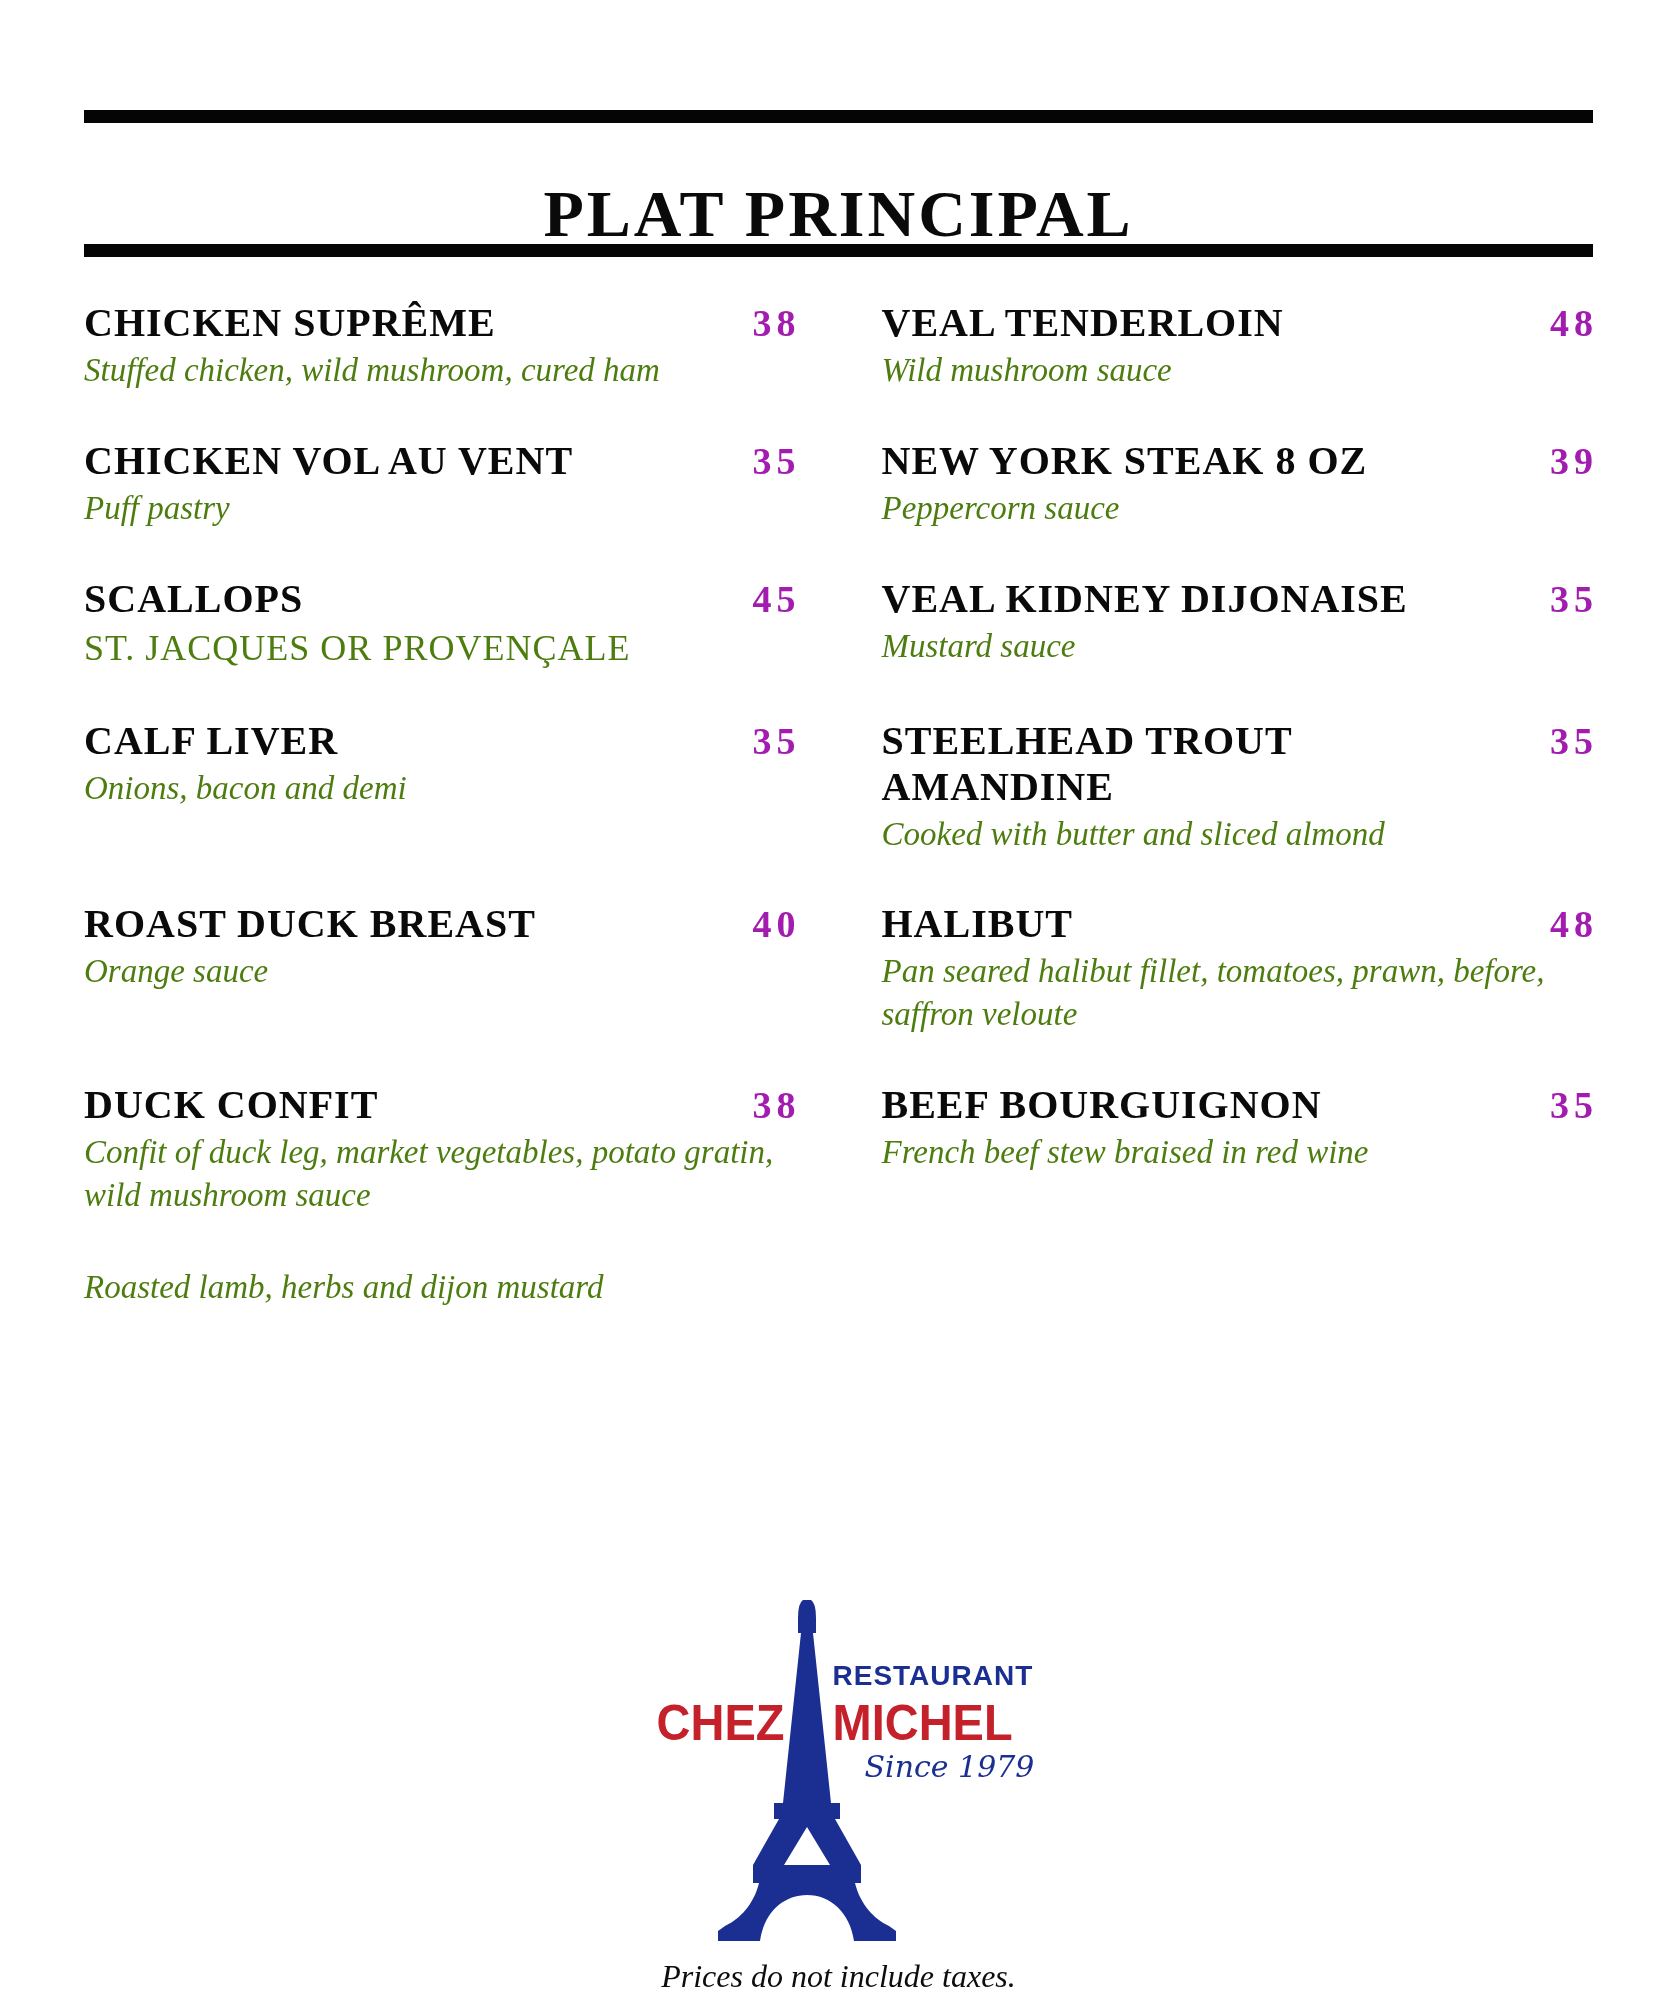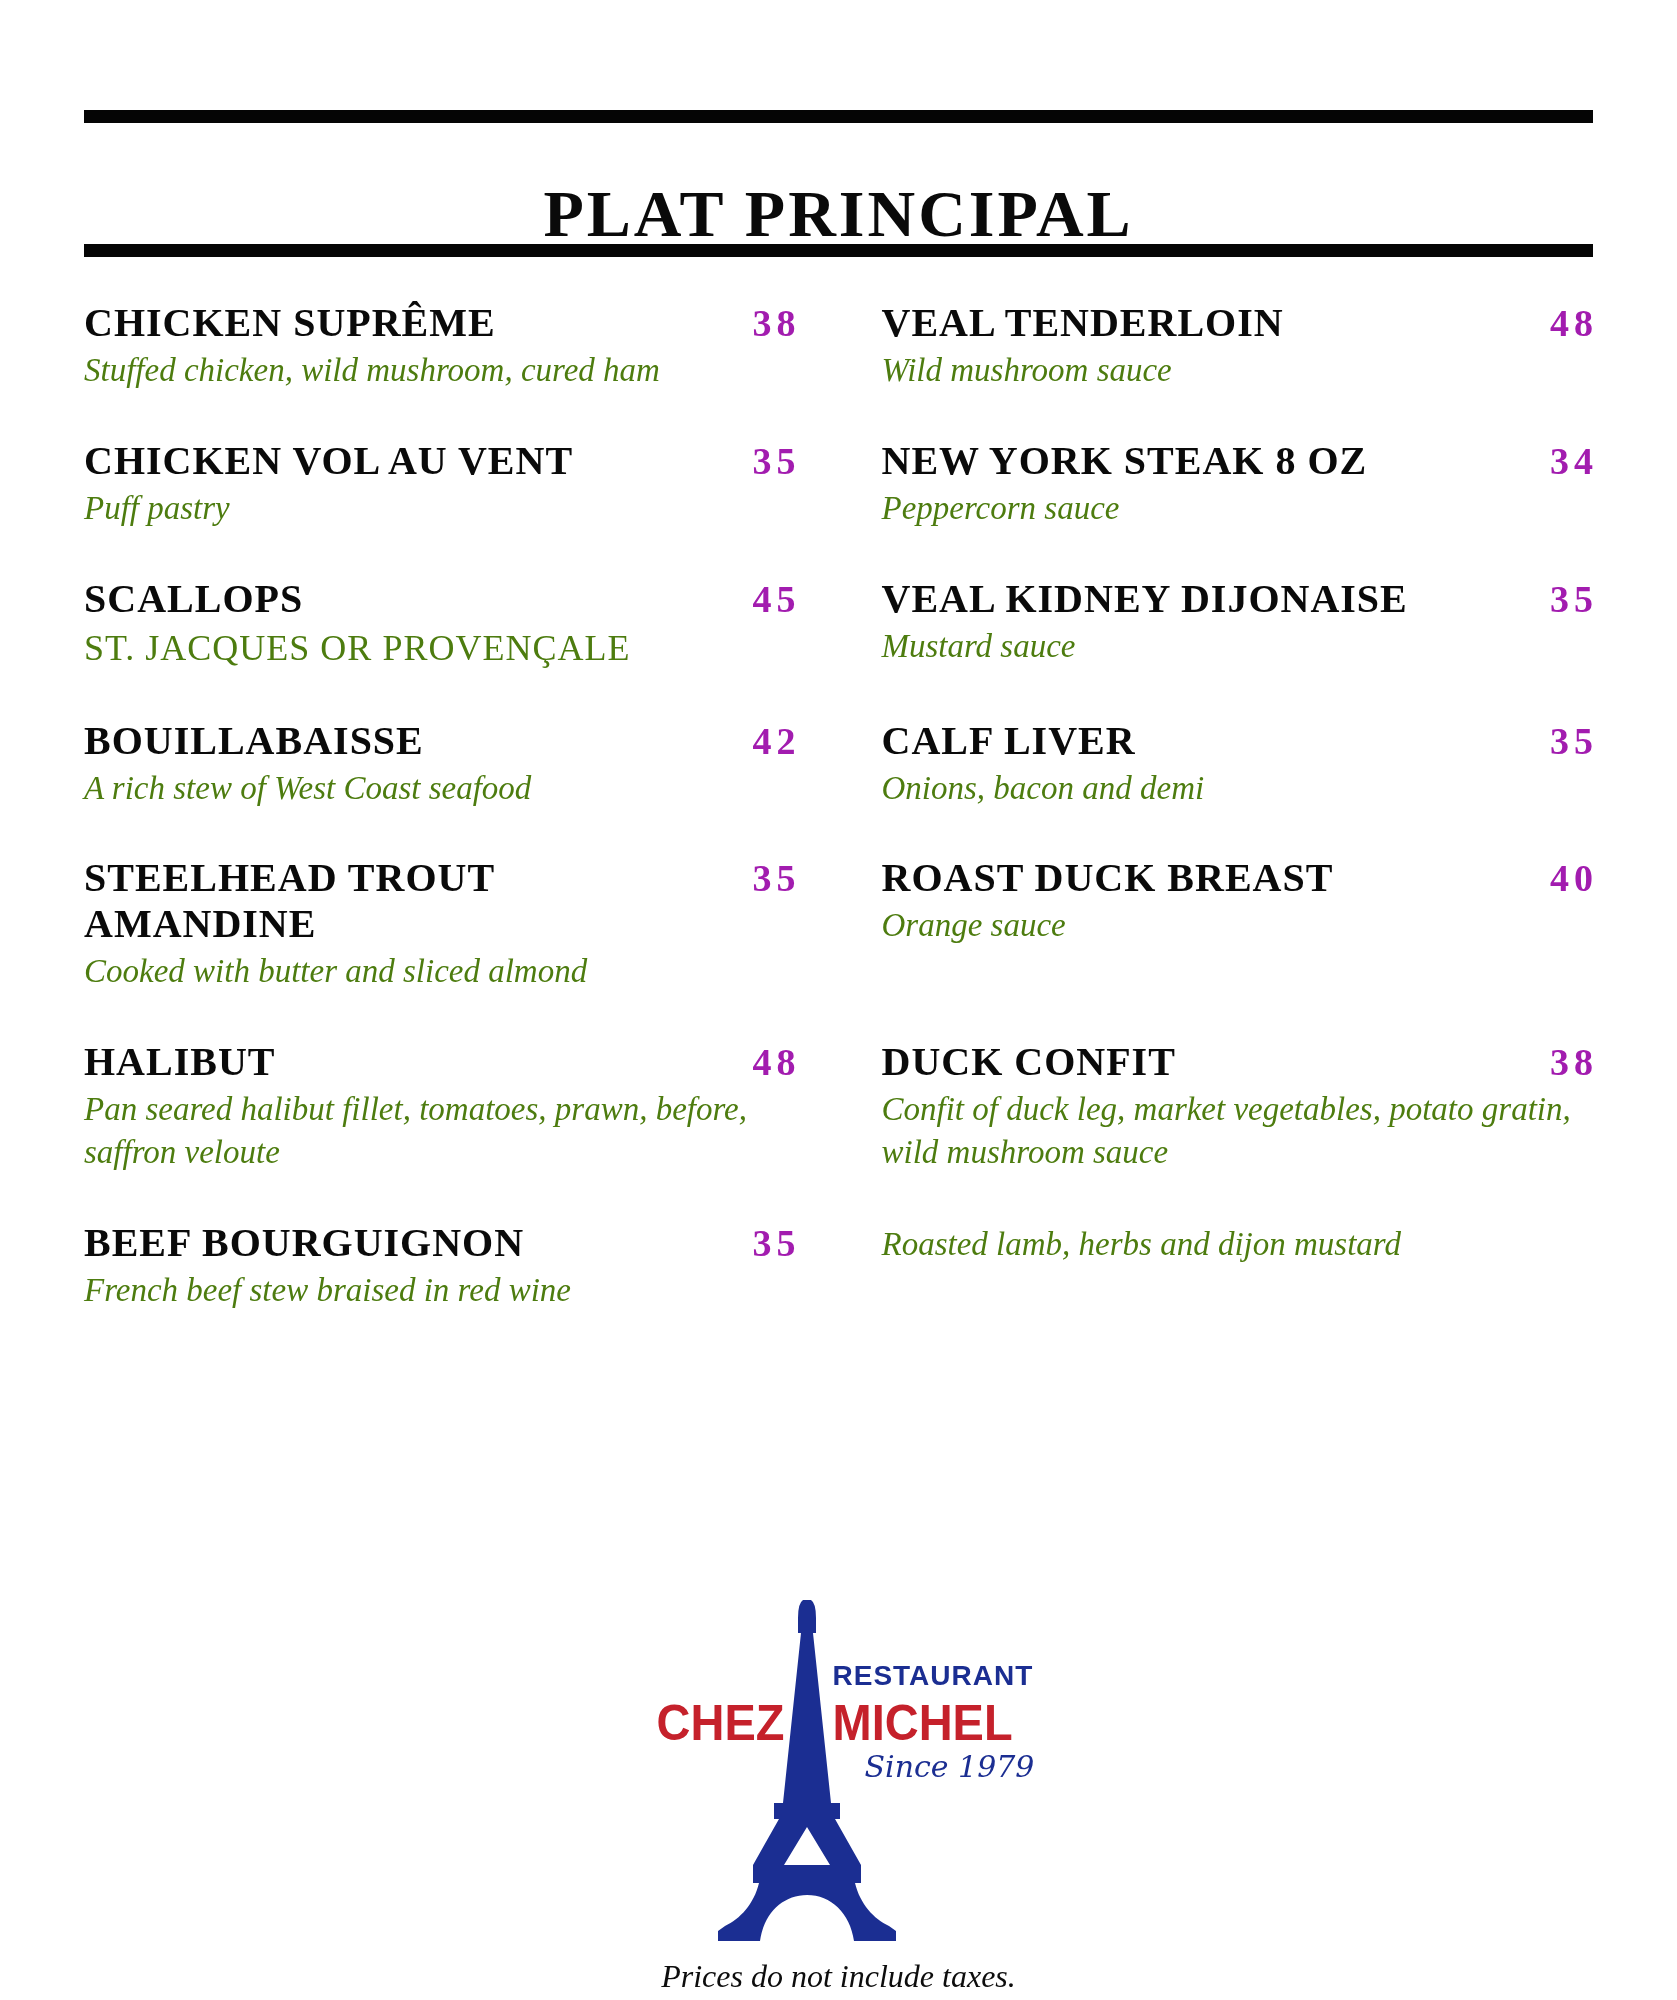--- a/index.html
+++ b/index.html
@@ -181,47 +181,40 @@
     <div class="item">
       <div class="item-head">
         <span class="item-name">CHICKEN VOL AU VENT</span>
         <span class="item-price">35</span>
       </div>
       <div class="item-desc">Puff pastry</div>
     </div>
     <div class="item">
       <div class="item-head">
         <span class="item-name">NEW YORK STEAK 8 OZ</span>
-        <span class="item-price">34</span>
+        <span class="item-price">39</span>
       </div>
       <div class="item-desc">Peppercorn sauce</div>
     </div>
 
     <div class="item">
       <div class="item-head">
         <span class="item-name">SCALLOPS</span>
         <span class="item-price">45</span>
       </div>
       <div class="item-desc caps">ST. JACQUES OR PROVENÇALE</div>
     </div>
     <div class="item">
       <div class="item-head">
         <span class="item-name">VEAL KIDNEY DIJONAISE</span>
         <span class="item-price">35</span>
       </div>
       <div class="item-desc">Mustard sauce</div>
     </div>
 
-    <div class="item">
-      <div class="item-head">
-        <span class="item-name">BOUILLABAISSE</span>
-        <span class="item-price">42</span>
-      </div>
-      <div class="item-desc">A rich stew of West Coast seafood</div>
-    </div>
     <div class="item">
       <div class="item-head">
         <span class="item-name">CALF LIVER</span>
         <span class="item-price">35</span>
       </div>
       <div class="item-desc">Onions, bacon and demi</div>
     </div>
 
     <div class="item">
       <div class="item-head">

